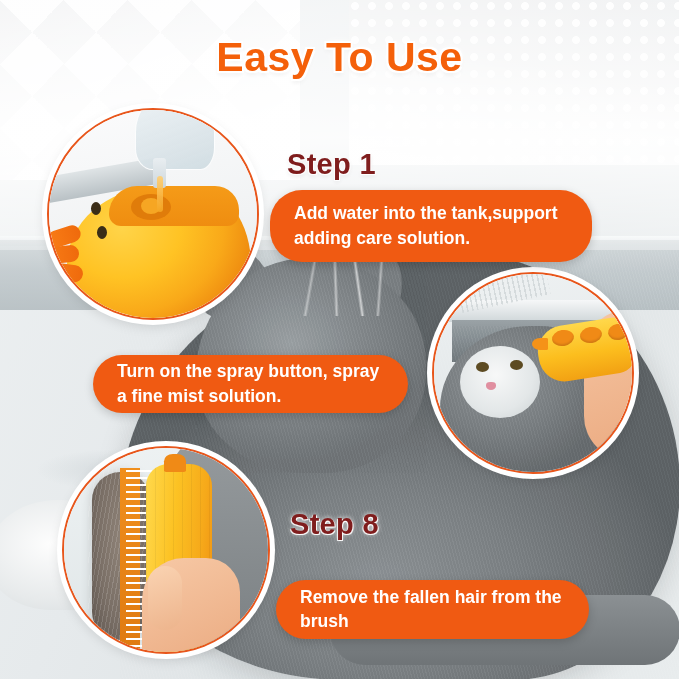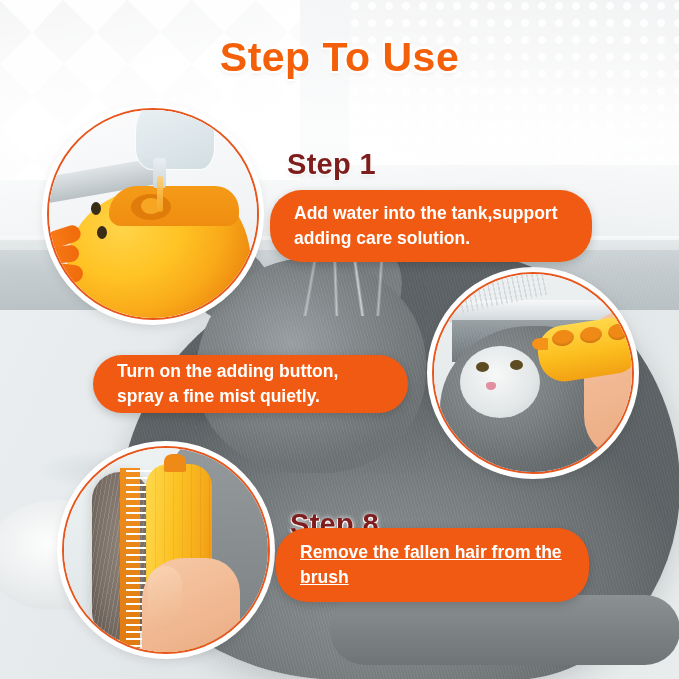--- a/index.html
+++ b/index.html
@@ -252,21 +252,21 @@
   
   .pill{
     position:absolute;background:#F05A12;border-radius:32px;
     color:#ffffff;font-weight:bold;font-size:17.5px;line-height:1.38;
     padding:11px 22px 12px 24px;box-sizing:border-box;
     box-shadow:0 3px 10px rgba(0,0,0,.18);
     display:flex;align-items:center;
   }
   .p1{left:270px;top:190px;width:322px;height:72px;}
   .p2{left:93px;top:355px;width:315px;height:58px;}
-  .p3{left:276px;top:528px;width:313px;height:74px;text-decoration:underline;}
+  .p3{left:276px;top:580px;width:313px;height:59px;}
 </style>
 </head>
 <body>
 
 <div class="canvas">
 
   <div class="bg-photo">
     <div class="bg-counter2"></div>
     <div class="bg-counter"></div>
     <div class="cat-body">
@@ -279,21 +279,21 @@
     </div>
     <div class="whiskers"></div>
     <div class="cat-paw"></div>
     <div class="cat-tail"></div>
   </div>
 
   <div class="pattern-diamonds"></div>
   <div class="pattern-dots"></div>
   <div class="top-white-fade"></div>
 
-  <div class="title">Step To Use</div>
+  <div class="title">Easy To Use</div>
 
   <div class="circle c1">
     <div class="cin">
       <div class="scene"></div>
       <div class="shelf"></div>
       <div class="duck">
         
       </div>
       <div class="duck-top"></div>
       <div class="duck-port"></div>
@@ -347,19 +347,19 @@
     </div>
   </div>
 
   <div class="step-label s1">Step 1</div>
   <div class="step-label s3">Step 8</div>
 
   <div class="pill p1">
     <span>Add water into the tank,support adding care solution.</span>
   </div>
   <div class="pill p2">
-    <span>Turn on the adding button, spray a fine mist quietly.</span>
+    <span>Turn on the spray button, spray a fine mist solution.</span>
   </div>
   <div class="pill p3">
     <span>Remove the fallen hair from the brush</span>
   </div>
 
 </div>
 
 </body></html>

